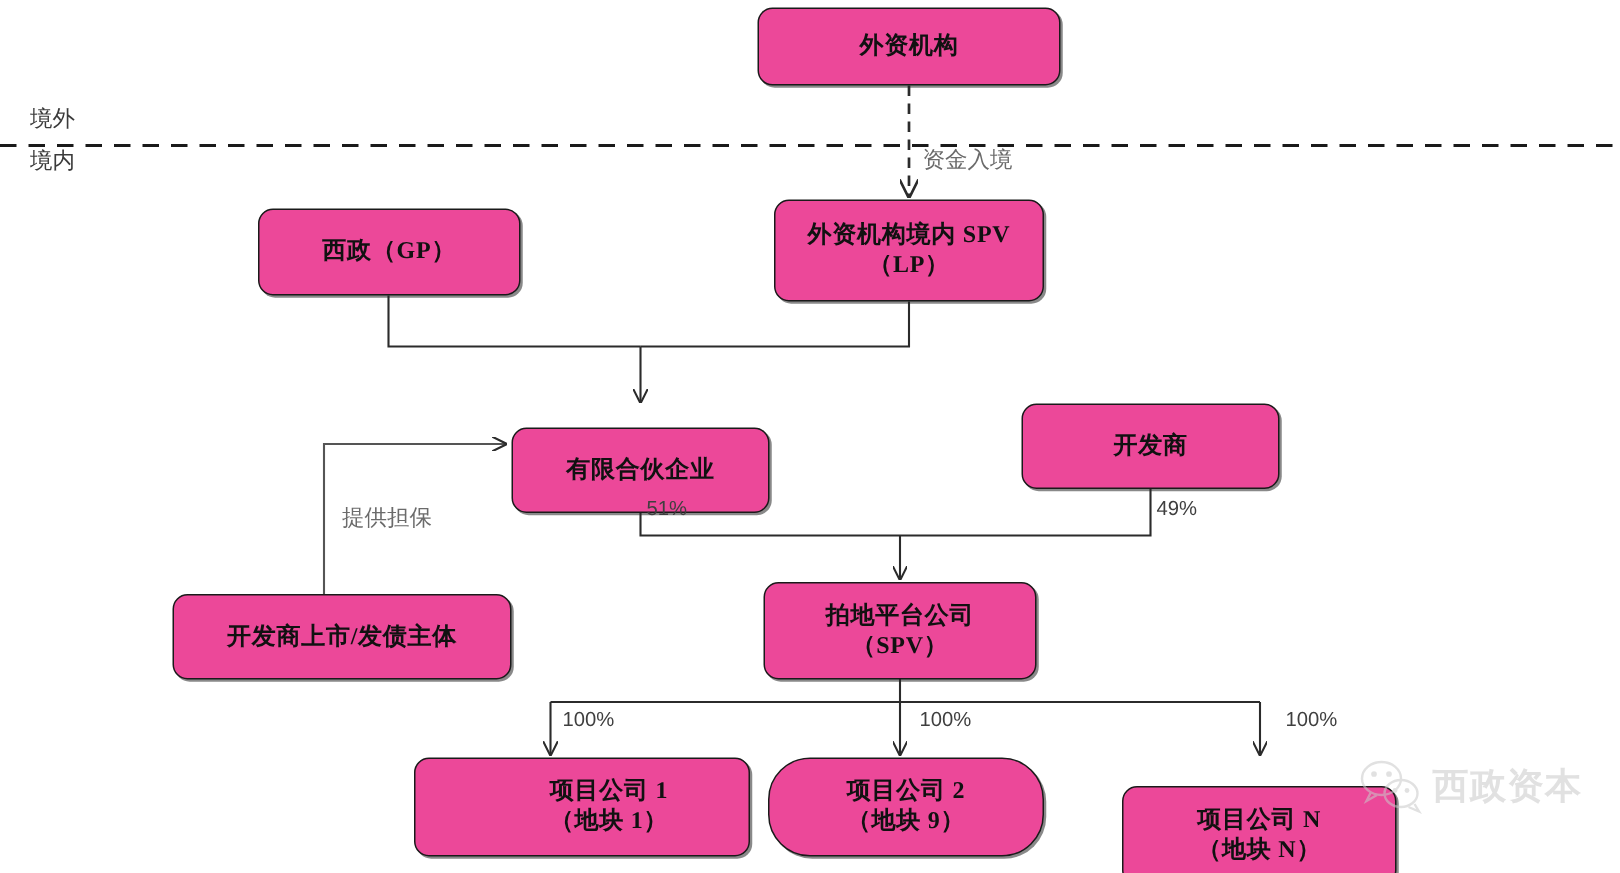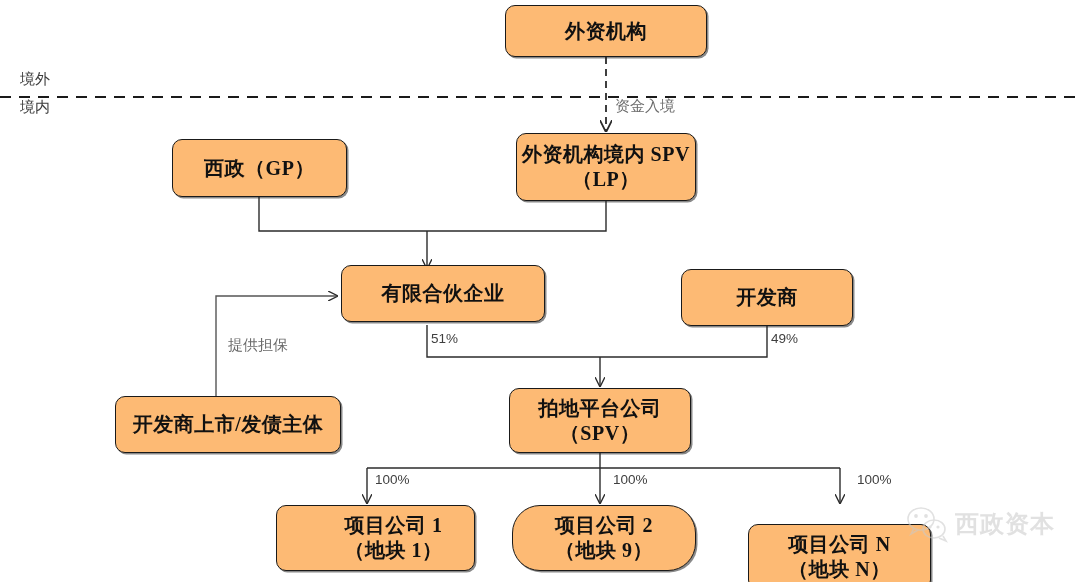--- a/index.html
+++ b/index.html
@@ -24,29 +24,29 @@
     top: 0;
     width: 1080px;
     height: 582px;
     pointer-events: none;
   }
   .node {
     position: absolute;
     box-sizing: border-box;
     border: 1.6px solid #1a1a1a;
     border-radius: 10px;
-    background: #fdba74;
+    background: #ec4899;
     display: flex;
     flex-direction: column;
     align-items: center;
     justify-content: center;
     text-align: center;
     color: #111111;
     font-weight: bold;
-    font-size: 20px;
+    font-size: 16px;
     line-height: 1.25;
     letter-spacing: 0.5px;
     box-shadow: 1.5px 1.5px 0 rgba(40,40,40,0.55);
   }
   .node .line2 {
     display: block;
   }
   .edge-label {
     position: absolute;
     font-size: 13.5px;
@@ -124,38 +124,38 @@
 
   <div class="node" style="left:516px; top:133px; width:180px; height:68px;">
     <span>外资机构境内 SPV</span>
     <span class="line2">（LP）</span>
   </div>
 
   <div class="node" style="left:172px; top:139px; width:175px; height:58px;">
     <span>西政（GP）</span>
   </div>
 
-  <div class="node" style="left:341px; top:265px; width:204px; height:57px;">
+  <div class="node" style="left:341px; top:285px; width:172px; height:57px;">
     <span>有限合伙企业</span>
   </div>
 
   <div class="node" style="left:681px; top:269px; width:172px; height:57px;">
     <span>开发商</span>
   </div>
 
   <div class="node" style="left:115px; top:396px; width:226px; height:57px;">
     <span>开发商上市/发债主体</span>
   </div>
 
   <div class="node" style="left:509px; top:388px; width:182px; height:65px;">
     <span>拍地平台公司</span>
     <span class="line2">（SPV）</span>
   </div>
 
-  <div class="node" style="left:276px; top:505px; width:199px; height:66px;padding-left:36px;">
+  <div class="node" style="left:276px; top:505px; width:224px; height:66px;padding-left:36px;">
     <span>项目公司 1</span>
     <span class="line2">（地块 1）</span>
   </div>
 
   <div class="node" style="left:512px; top:505px; width:184px; height:66px;border-radius:28px;">
     <span>项目公司 2</span>
     <span class="line2">（地块 9）</span>
   </div>
 
   <div class="node" style="left:748px; top:524px; width:183px; height:66px;text-align:right;">

